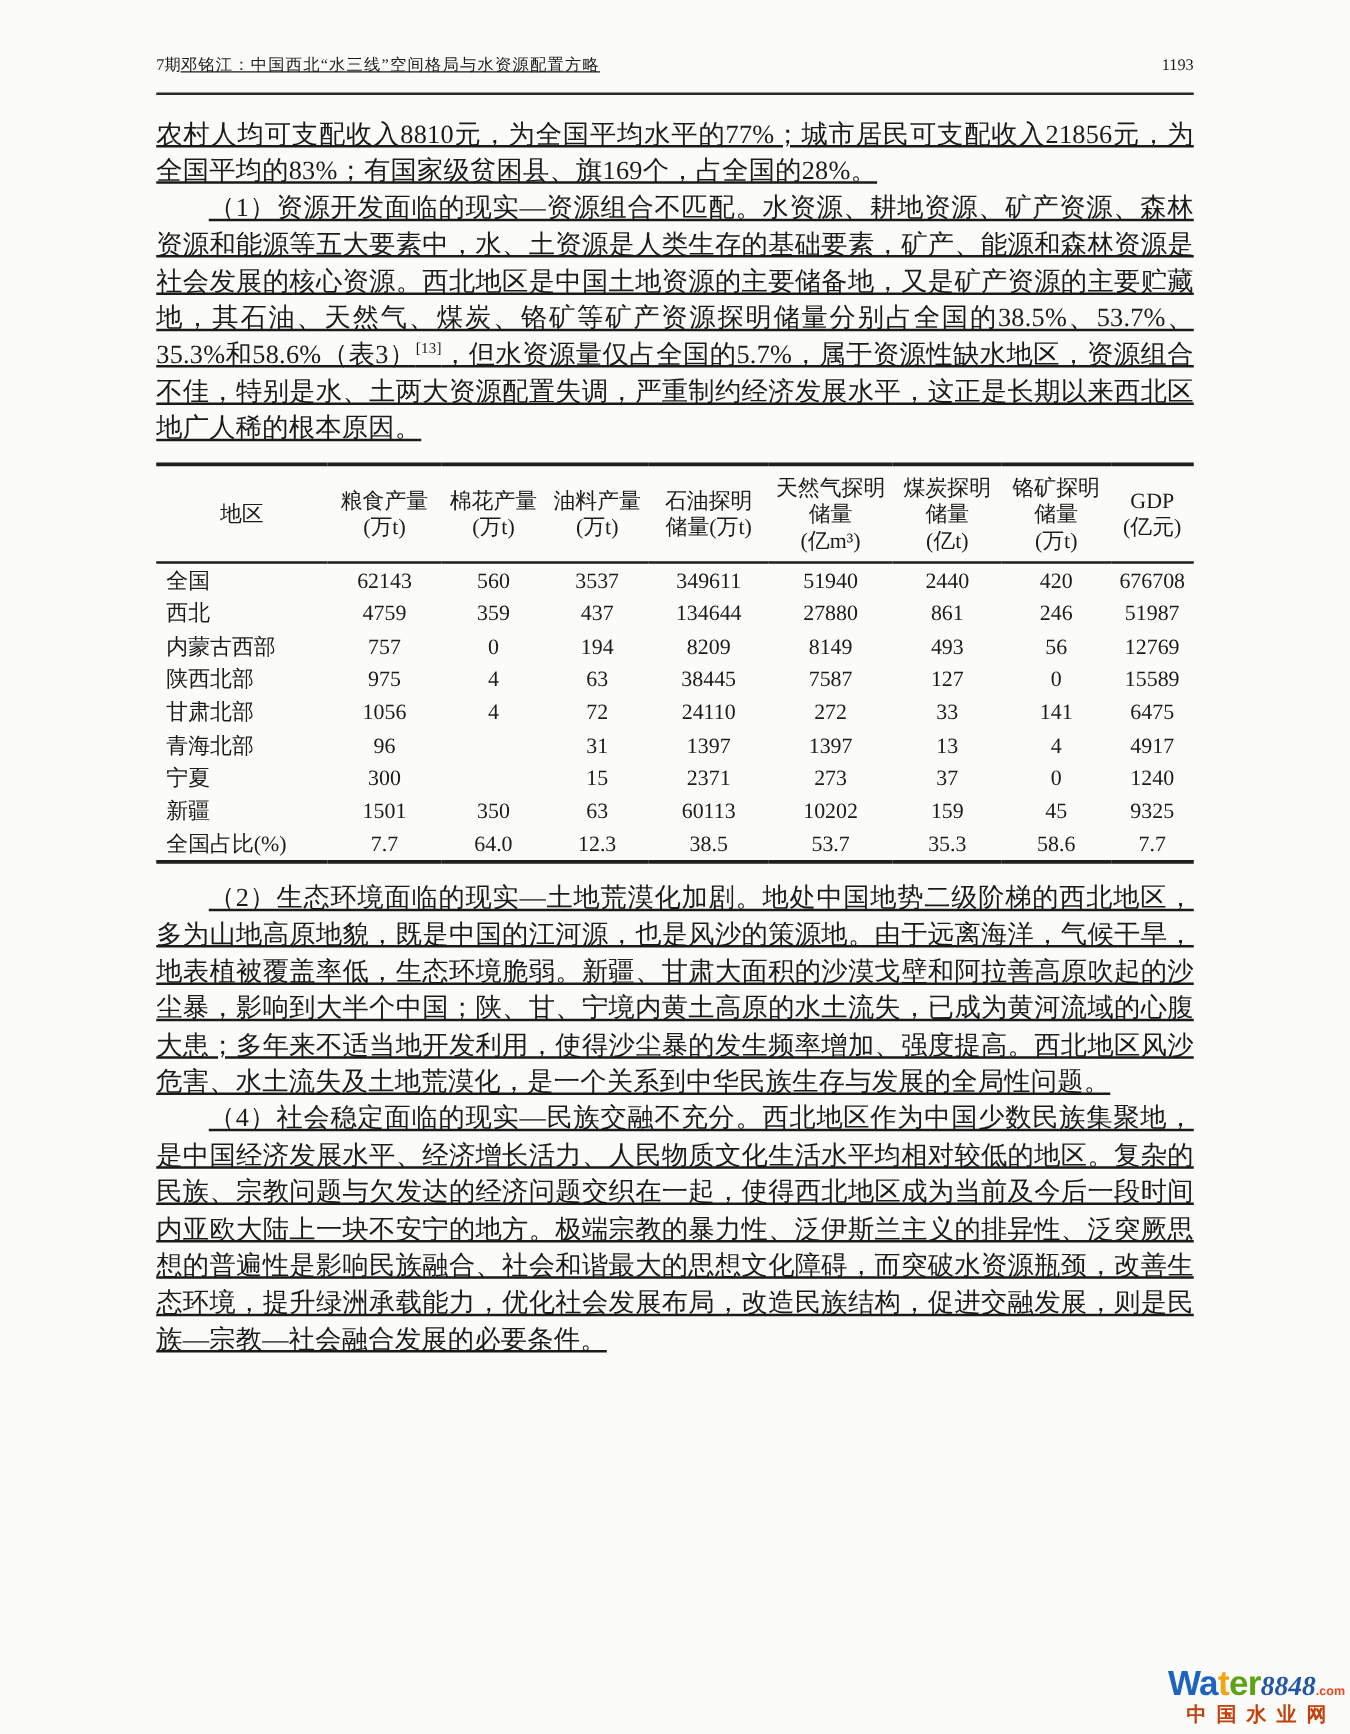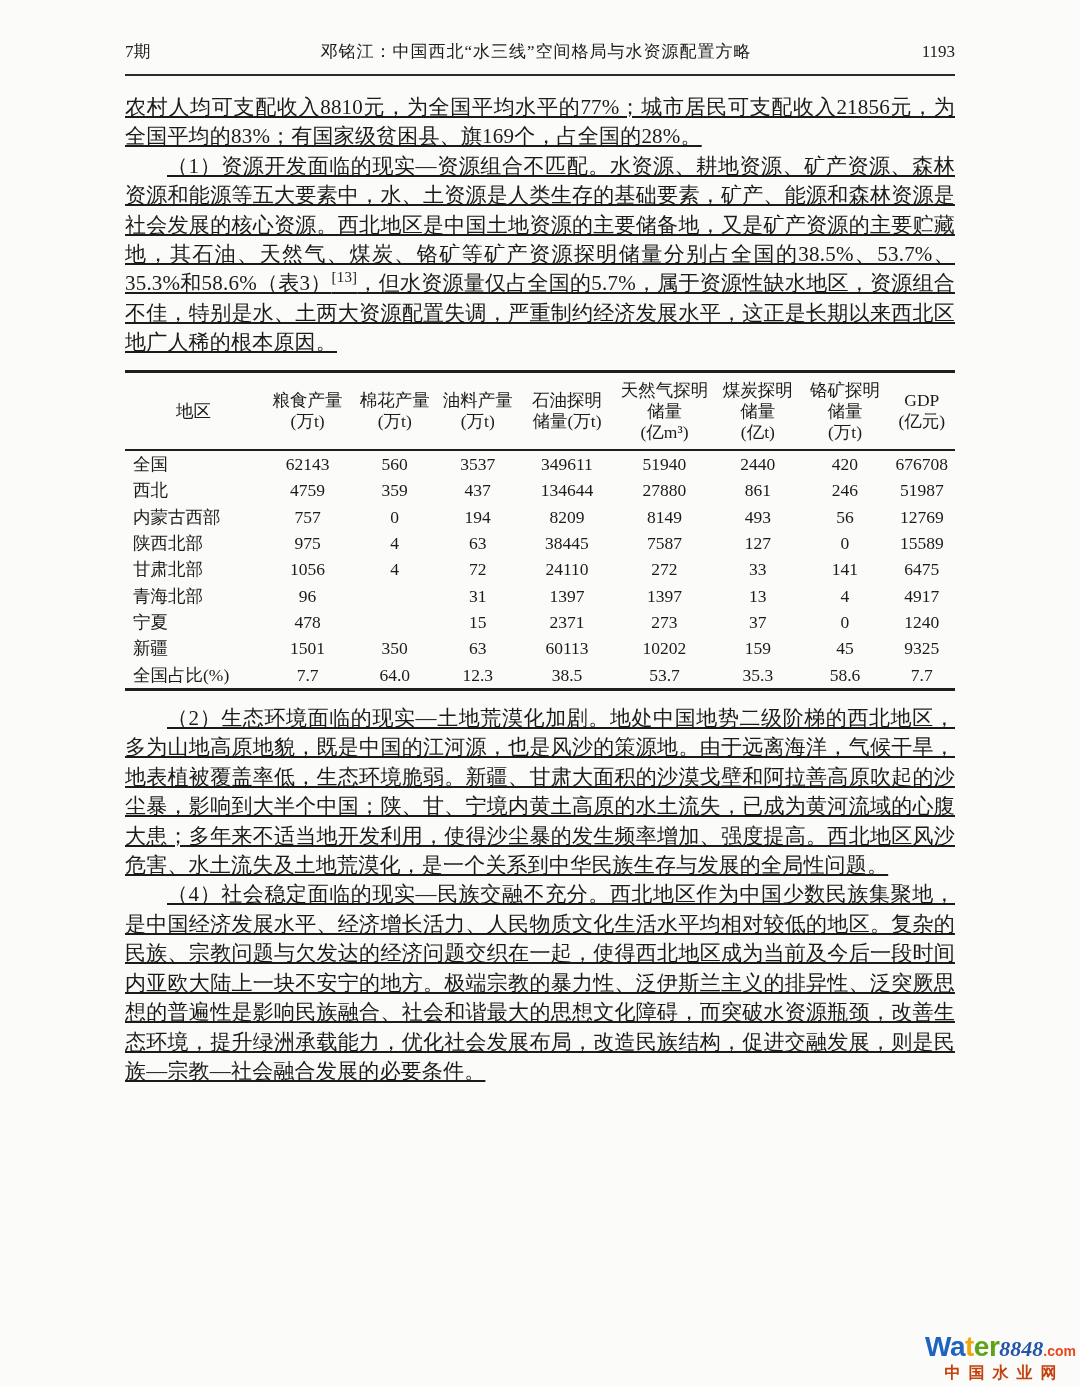--- a/index.html
+++ b/index.html
@@ -12,39 +12,39 @@
   }
   .page{
     box-sizing:border-box;
     width:1080px;height:1387px;
     padding:40px 125px 0 125px;
     position:relative;
   }
   
   .running-header{
     display:flex;align-items:baseline;
-    font-size:17px;line-height:24px;
+    font-size:13px;line-height:24px;
   }
   .running-header .issue{flex:0 0 auto;}
-  .running-header .rtitle{flex:1 1 auto;text-align:center;letter-spacing:1px;}
+  .running-header .rtitle{flex:1 1 auto;text-align:left;letter-spacing:1px;text-decoration:underline;}
   .running-header .pageno{flex:0 0 auto;}
   .header-rule{
     height:2px;background:#2b2b2b;margin-top:10px;
   }
   
   .para{
     margin:0;
     font-size:21px;line-height:29.4px;
     text-align:justify;
     letter-spacing:0.2px;
     text-decoration:underline;
   }
   .para.first{margin-top:17px;}
   .para.indent{text-indent:2em;}
-  .para sup{font-size:15px;line-height:0;}
+  .para sup{font-size:12px;line-height:0;}
   
   .table-block{margin-top:12px;}
   .tbl-title-cn{
     text-align:center;
     font-family:"Liberation Sans","DejaVu Sans",sans-serif;
     font-weight:700;font-size:20px;line-height:26px;
   }
   .tbl-title-en{
     text-align:center;
     font-weight:700;font-size:16.5px;line-height:22px;
@@ -86,21 +86,21 @@
   
   .watermark{
     position:absolute;right:4px;bottom:6px;
     text-align:center;
     font-family:"Liberation Sans","DejaVu Sans",sans-serif;
     line-height:1;
   }
   .wm-line1{white-space:nowrap;}
   .wm-seg{font-weight:700;font-size:28px;letter-spacing:-0.5px;}
   .wm-num{font-weight:700;font-style:italic;font-size:22px;font-family:"Liberation Serif","DejaVu Serif",serif;}
-  .wm-com{font-weight:700;font-size:14px;}
+  .wm-com{font-weight:700;font-size:10px;}
   .wm-line2{margin-top:4px;font-weight:700;font-size:16px;letter-spacing:8px;padding-left:8px;}
 </style>
 </head>
 <body>
 
 <div class="page">
 
   <div class="running-header">
     <span class="issue">7期</span>
     <span class="rtitle">邓铭江：中国西北“水三线”空间格局与水资源配置方略</span>
@@ -204,21 +204,21 @@
             <td></td>
             <td>31</td>
             <td>1397</td>
             <td>1397</td>
             <td>13</td>
             <td>4</td>
             <td>4917</td>
           </tr>
           <tr>
             <td>宁夏</td>
-            <td>478</td>
+            <td>300</td>
             <td></td>
             <td>15</td>
             <td>2371</td>
             <td>273</td>
             <td>37</td>
             <td>0</td>
             <td>1240</td>
           </tr>
           <tr>
             <td>新疆</td>

